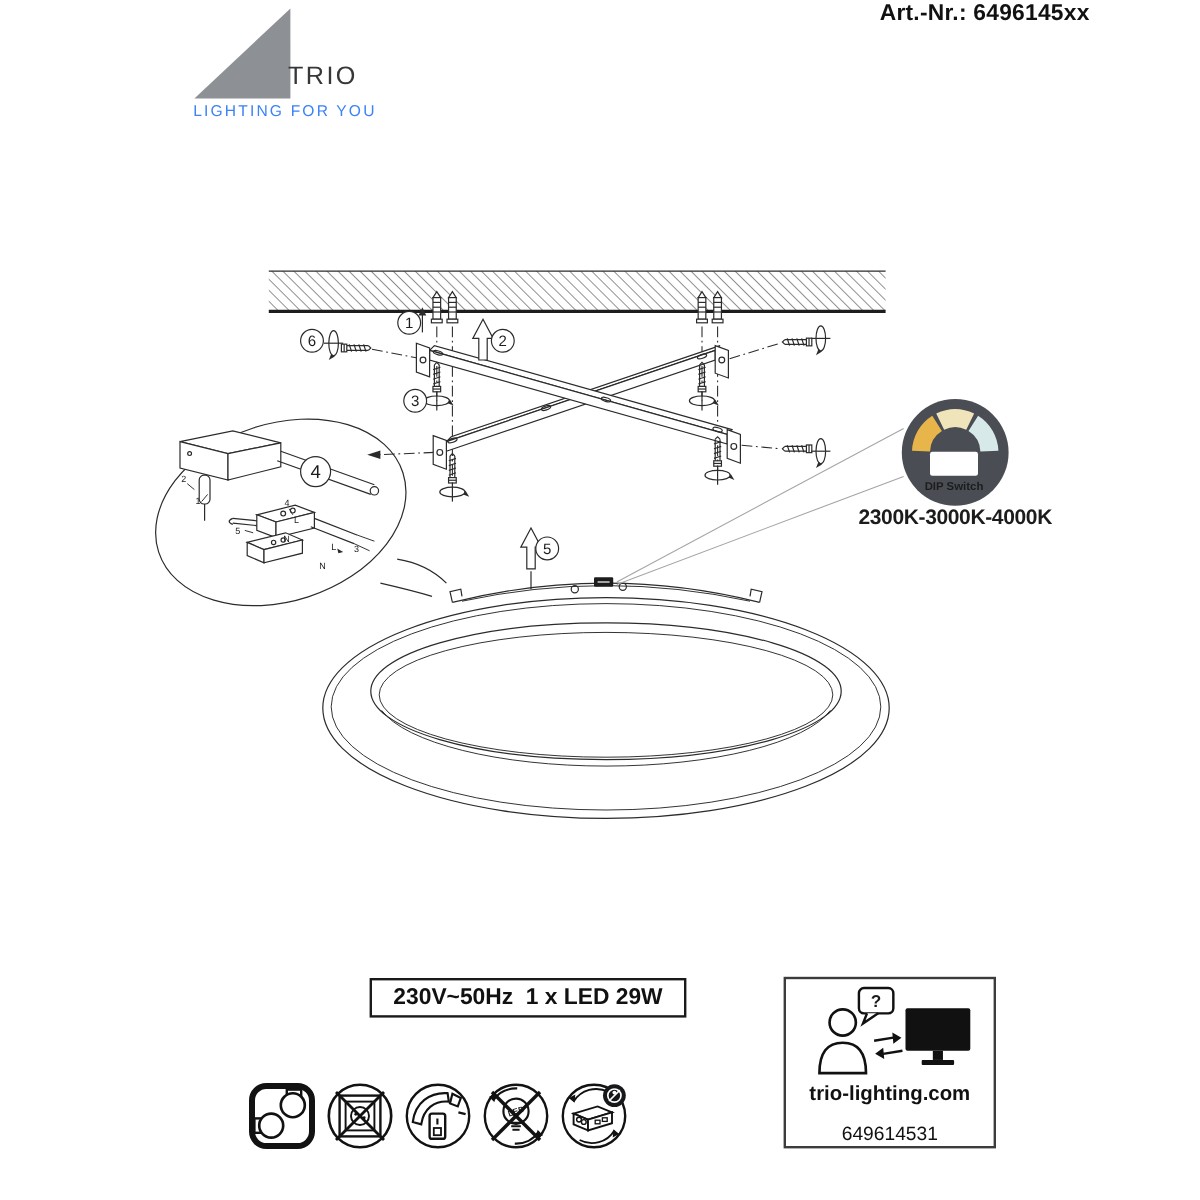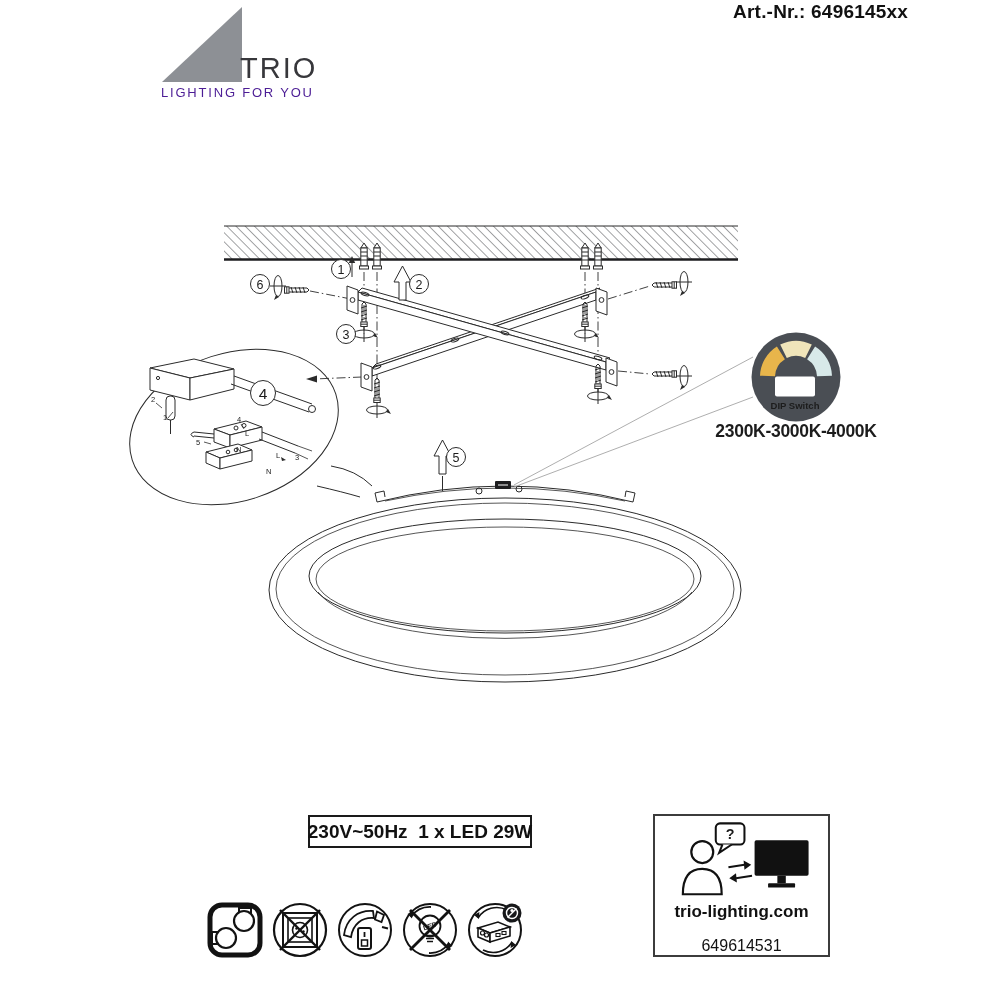--- a/index.html
+++ b/index.html
@@ -2,37 +2,37 @@
 <html><head>
 <meta charset="utf-8">
 <style>
   html,body { margin:0; padding:0; background:#ffffff; }
   body { font-family:"Liberation Sans", sans-serif; }
   .sheet { position:relative; width:1000px; height:1000px; background:#fff; overflow:hidden; }
   .abs { position:absolute; }
 
   
   .logo { left:160px; top:4px; width:240px; height:100px; }
-  .logo-brand { position:absolute; left:80px; top:48px; font-size:29px; color:#37373b; letter-spacing:2px; font-weight:400; }
-  .logo-tagline { position:absolute; left:1px; top:81px; font-size:13px; color:#4c1d95; letter-spacing:1.8px; }
+  .logo-brand { position:absolute; left:80px; top:48px; font-size:21px; color:#37373b; letter-spacing:2px; font-weight:400; }
+  .logo-tagline { position:absolute; left:1px; top:81px; font-size:13px; color:#3b82f6; letter-spacing:1.8px; }
   .artnr { top:1px; right:92px; font-size:19px; font-weight:bold; color:#111; letter-spacing:0.2px;text-align:right; }
 
   
   .diagram-svg { left:0; top:188px; }
   .ln   { stroke:#2b2b2b; fill:none; stroke-width:1; }
   .thin { stroke:#2b2b2b; fill:none; stroke-width:0.8; }
   .wfill{ fill:#ffffff; stroke:#2b2b2b; stroke-width:1; }
   .dd   { stroke:#2b2b2b; fill:none; stroke-width:0.9; stroke-dasharray:9 3 1.5 3; }
   .dark { fill:#1d1d1f; stroke:none; }
   svg text { font-family:"Liberation Sans", sans-serif; fill:#1c1c1c; }
   .cnum text { font-size:12.5px; }
   .tiny { font-size:7.5px; }
 
   
-  .spec-box { left:308px; top:815px; width:224px; height:33px; border:2px solid #1a1a1a; box-sizing:border-box;
+  .spec-box { left:308px; top:815px; width:264px; height:33px; border:2px solid #1a1a1a; box-sizing:border-box;
               display:flex; align-items:center; justify-content:center; font-size:19px; font-weight:bold; color:#111; white-space:pre; }
 
   
 
   
   .icons-row { left:206px; top:901px; display:flex; gap:7px; }
   .icons-row svg { display:block; }
 
   
   .contact-box { left:653px; top:814px; width:177px; height:143px; border:2px solid #3c3c3c; box-sizing:border-box;

